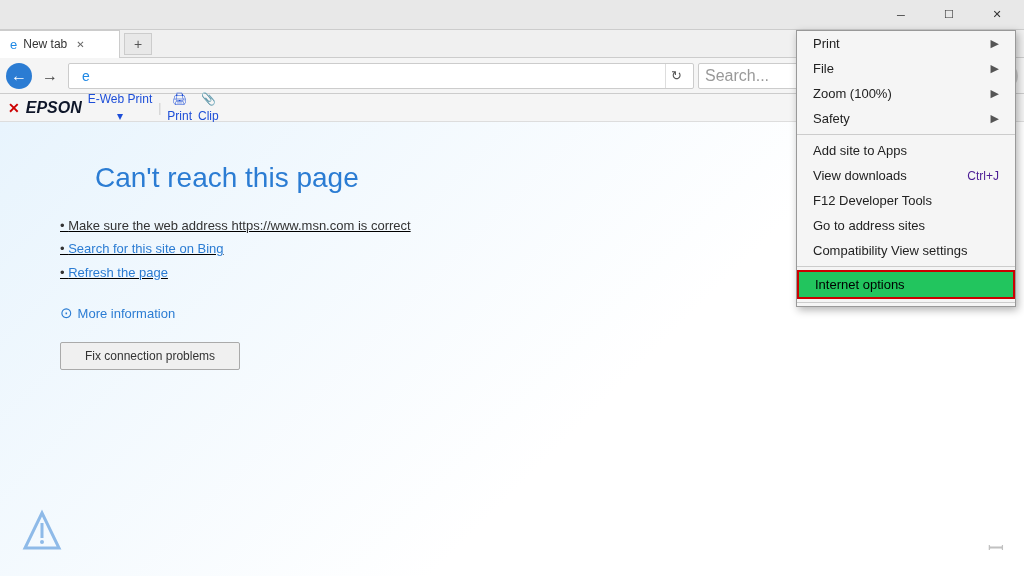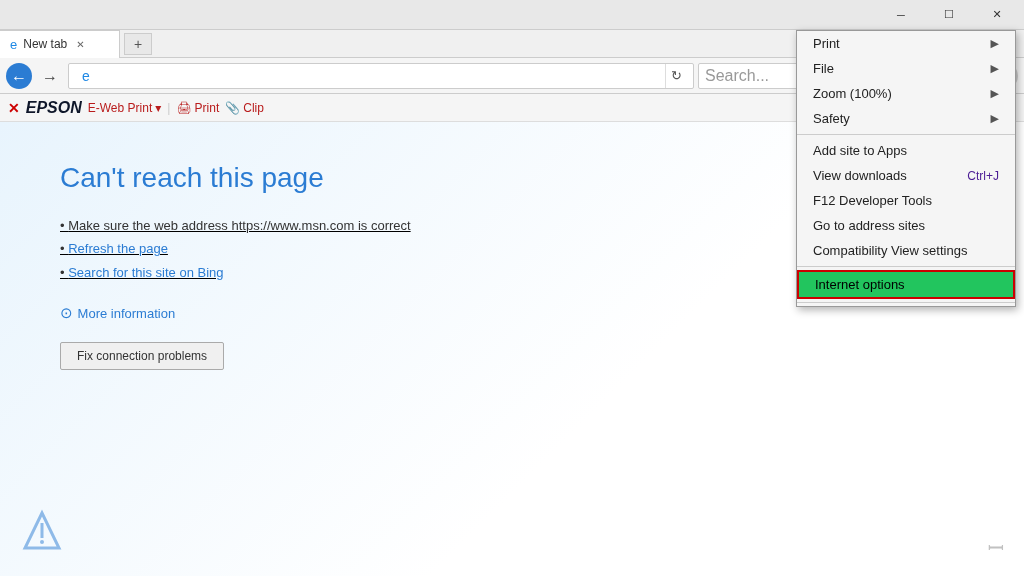--- a/index.html
+++ b/index.html
@@ -212,40 +212,42 @@
     .toolbar-brand {
       font-weight: bold;
       color: #0f172a;
       font-size: 16px;
       font-style: italic;
     }
     .toolbar-item {
       display: flex;
       align-items: center;
       gap: 3px;
-      color: #b91c1c;
-      cursor: pointer;
-      font-size: 12px;
+      color: #1d4ed8;
+      cursor: pointer;
+      font-size: 12px;
+      flex-direction: column;
     }
     .toolbar-sep {
       color: #ccc;
     }
 
     
     .main-content {
       flex: 1;
       background: #fff;
       padding: 40px 60px;
       position: relative;
     }
     .error-title {
       font-size: 28px;
       color: #2b7cd3;
       font-weight: 300;
       margin-bottom: 20px;
+      margin-left: 35px;
     }
     .error-list {
       list-style: none;
       margin-bottom: 20px;
       line-height: 1.8;
       text-decoration: underline;
     }
     .error-list li {
       font-size: 13px;
       color: #333;
@@ -264,21 +266,21 @@
       align-items: center;
       gap: 5px;
       color: #2b7cd3;
       cursor: pointer;
       font-size: 13px;
       margin-bottom: 20px;
     }
     .fix-btn {
       background: #f0f0f0;
       border: 1px solid #aaa;
-      padding: 6px 16px;
+      padding: 6px 24px;
       font-size: 12px;
       cursor: pointer;
       color: #333;
       border-radius: 2px;
     }
 
     
     .bg-watermark {
       position: absolute;
       bottom: 20px;
@@ -401,24 +403,24 @@
     </span>
   </div>
 
   <div class="main-content" style="background: linear-gradient(135deg, #e8f4fd 0%, #fff 60%);">
     <h1 class="error-title">Can't reach this page</h1>
     <ul class="error-list">
       <li>
         <span>Make sure the web address https://www.msn.com is correct</span>
       </li>
       <li>
-        <a class="error-link">Refresh the page</a>
+        <a class="error-link">Search for this site on Bing</a>
       </li>
       <li>
-        <a class="error-link">Search for this site on Bing</a>
+        <a class="error-link">Refresh the page</a>
       </li>
     </ul>
     <div class="more-info">
       <span style="font-size:15px;color:#2b7cd3;">⊙</span>
       <span>More information</span>
     </div>
     <button class="fix-btn">Fix connection problems</button>
 
     
     <div class="bg-watermark">

